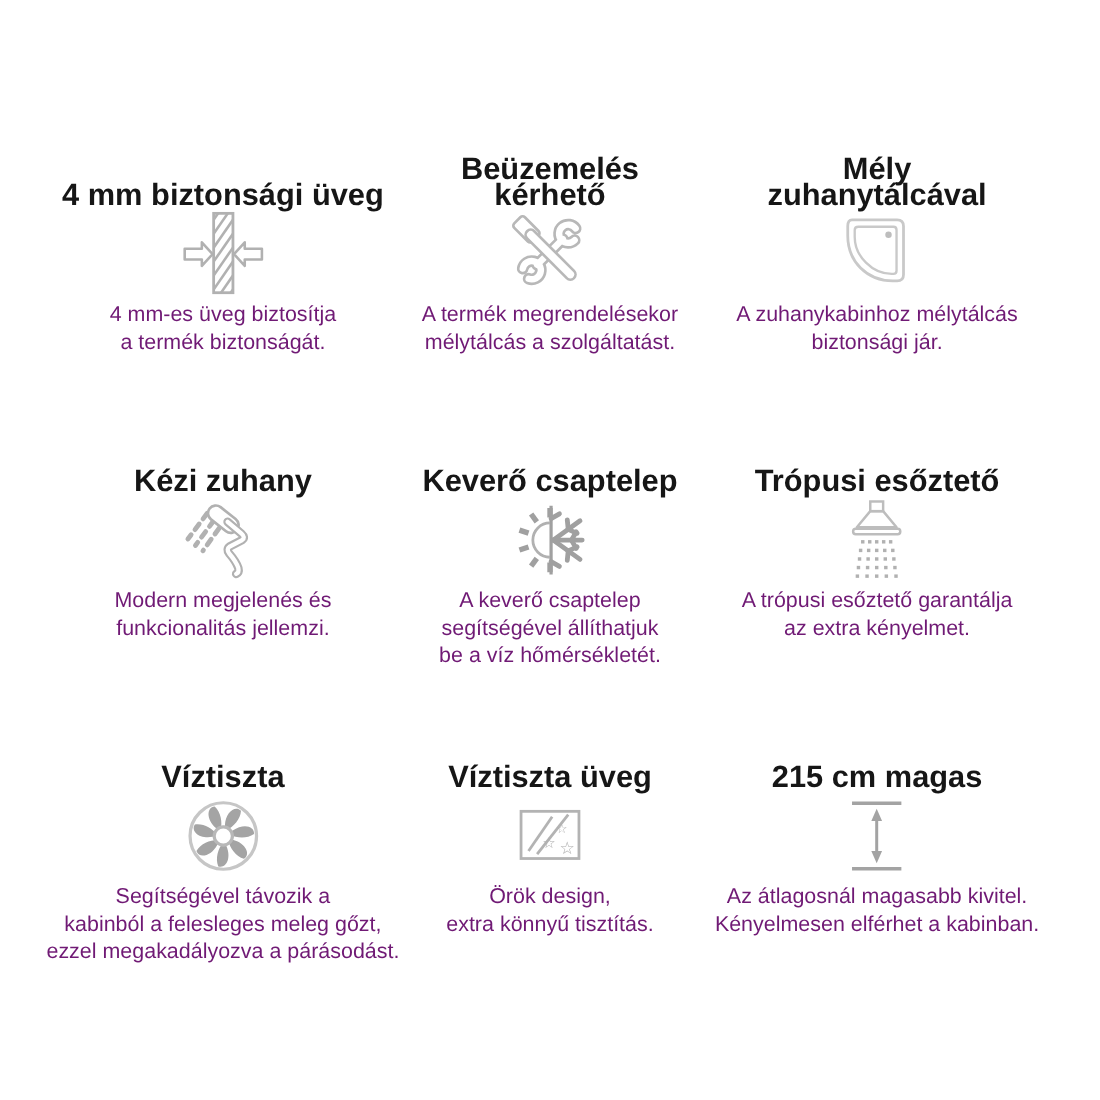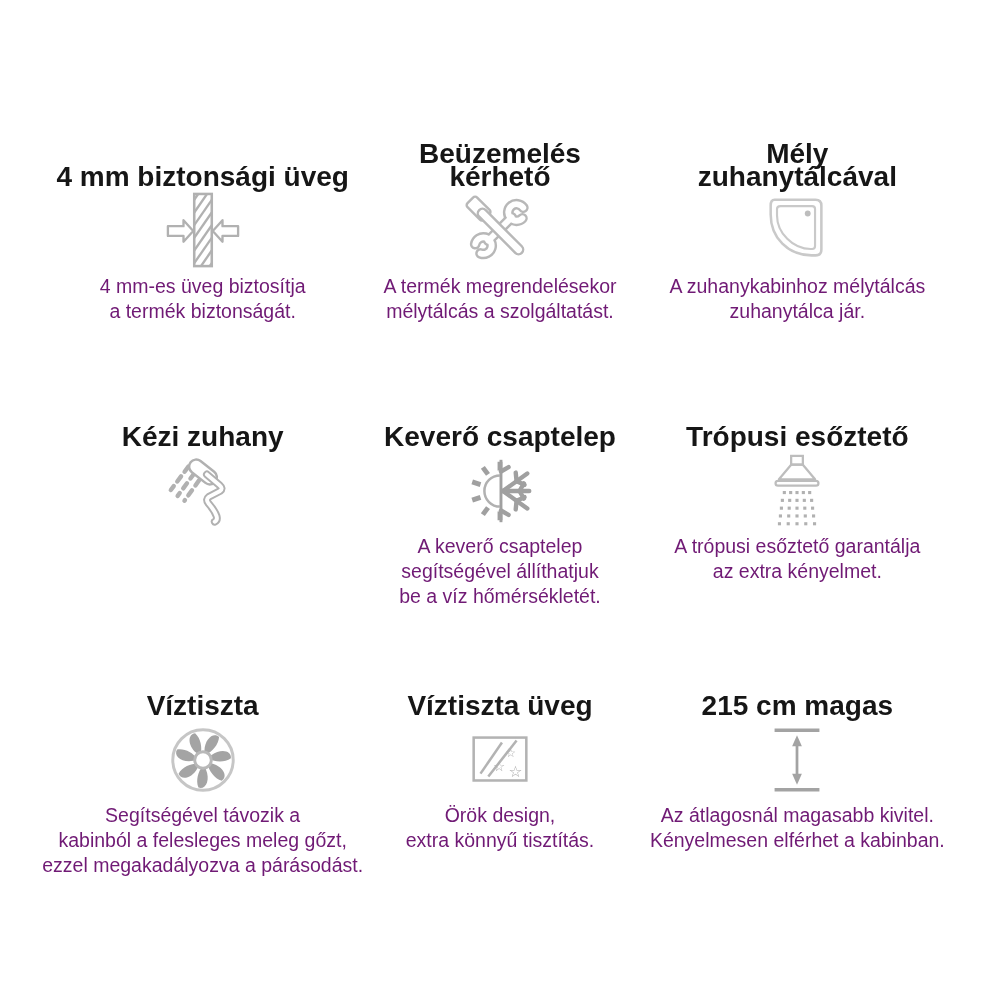--- a/index.html
+++ b/index.html
@@ -86,41 +86,43 @@
       <h3 class="title">Mély
 zuhanytálcával</h3>
       <div class="iconwrap">
         <svg width="78" height="78" viewBox="0 0 80 80" fill="none">
           <path d="M 17,8 H 59 Q 65,8 65,14 V 59 Q 65,65 59,65 H 55 C 31,65 13,47 13,23 V 14 Q 13,8 17,8 Z" stroke="#c9c9c9" stroke-width="2.6" fill="#ffffff"></path>
           <path d="M 23,14.5 H 55.5 Q 58.5,14.5 58.5,17.5 V 55.5 Q 58.5,58.5 55.5,58.5 H 54 C 36,58.5 19.5,42 19.5,24 V 17.5 Q 19.5,14.5 23,14.5 Z" stroke="#c9c9c9" stroke-width="2.2"></path>
           <circle cx="51" cy="22" r="3" fill="#bdbdbd"></circle>
         </svg>
       </div>
       <p class="desc">A zuhanykabinhoz mélytálcás
-zuhanytálca jár.</p>
+biztonsági jár.</p>
     </div>
   </div>
 
   <div class="row row-2">
 
     <div class="cell">
       <h3 class="title">Kézi zuhany</h3>
       <div class="iconwrap">
         <svg width="78" height="78" viewBox="0 0 80 80" fill="none">
           <g stroke="#b1b1b1" stroke-width="4.5" stroke-dasharray="6.5 6" stroke-linecap="round">
             <line x1="25" y1="15" x2="7" y2="39"></line>
             <line x1="31" y1="22" x2="14" y2="45"></line>
             <line x1="36" y1="29" x2="21" y2="50"></line>
           </g>
           <line x1="33" y1="15" x2="47" y2="26" stroke="#b1b1b1" stroke-width="17" stroke-linecap="round"></line>
           <line x1="33" y1="15" x2="47" y2="26" stroke="#ffffff" stroke-width="12" stroke-linecap="round"></line>
           <path d="M 44,23 L 57,34 Q 61,37.5 57.5,40 L 46,46 Q 42.5,48.5 45.5,52.5 Q 52,60 54,66 Q 55,70 52,71.5" stroke="#b1b1b1" stroke-width="8" stroke-linecap="round"></path>
           <path d="M 44,23 L 57,34 Q 61,37.5 57.5,40 L 46,46 Q 42.5,48.5 45.5,52.5 Q 52,60 54,66 Q 55,70 52,71.5" stroke="#ffffff" stroke-width="4" stroke-linecap="round"></path>
         </svg>
       </div>
+      <p class="desc">Modern megjelenés és
+funkcionalitás jellemzi.</p>
     </div>
 
     <div class="cell">
       <h3 class="title">Keverő csaptelep</h3>
       <div class="iconwrap">
         <svg width="78" height="78" viewBox="0 0 80 80" fill="none">
           <line x1="41" y1="8" x2="41" y2="72" stroke="#a0a0a0" stroke-width="3"></line>
           <path d="M 40,24 A 16 16 0 0 0 40,56" stroke="#b1b1b1" stroke-width="2.6"></path>
           <g stroke="#a0a0a0" stroke-width="5">
             <line x1="40" y1="19" x2="40" y2="10"></line>

